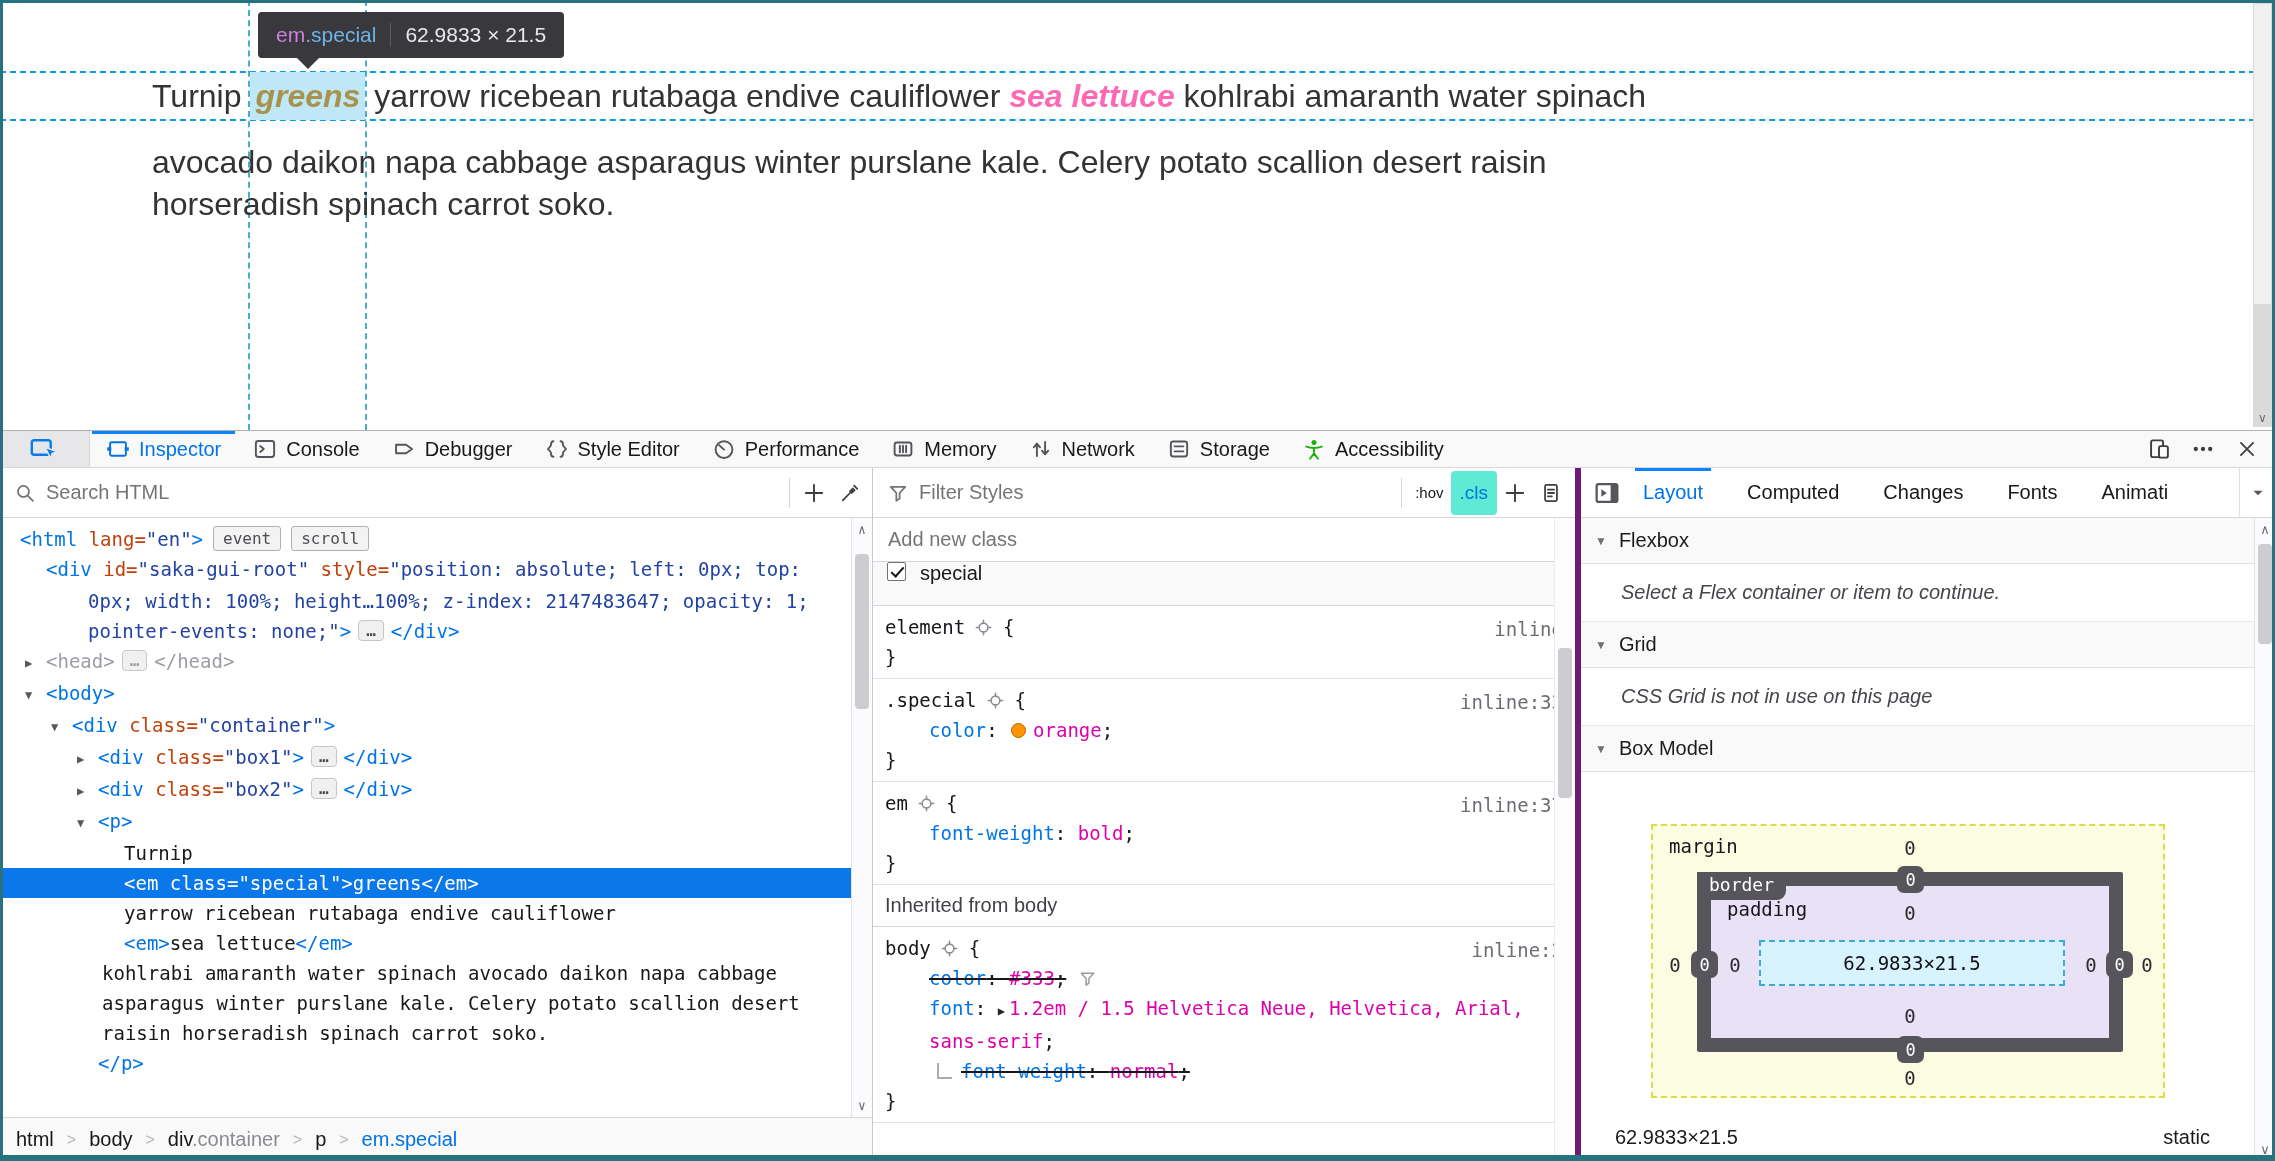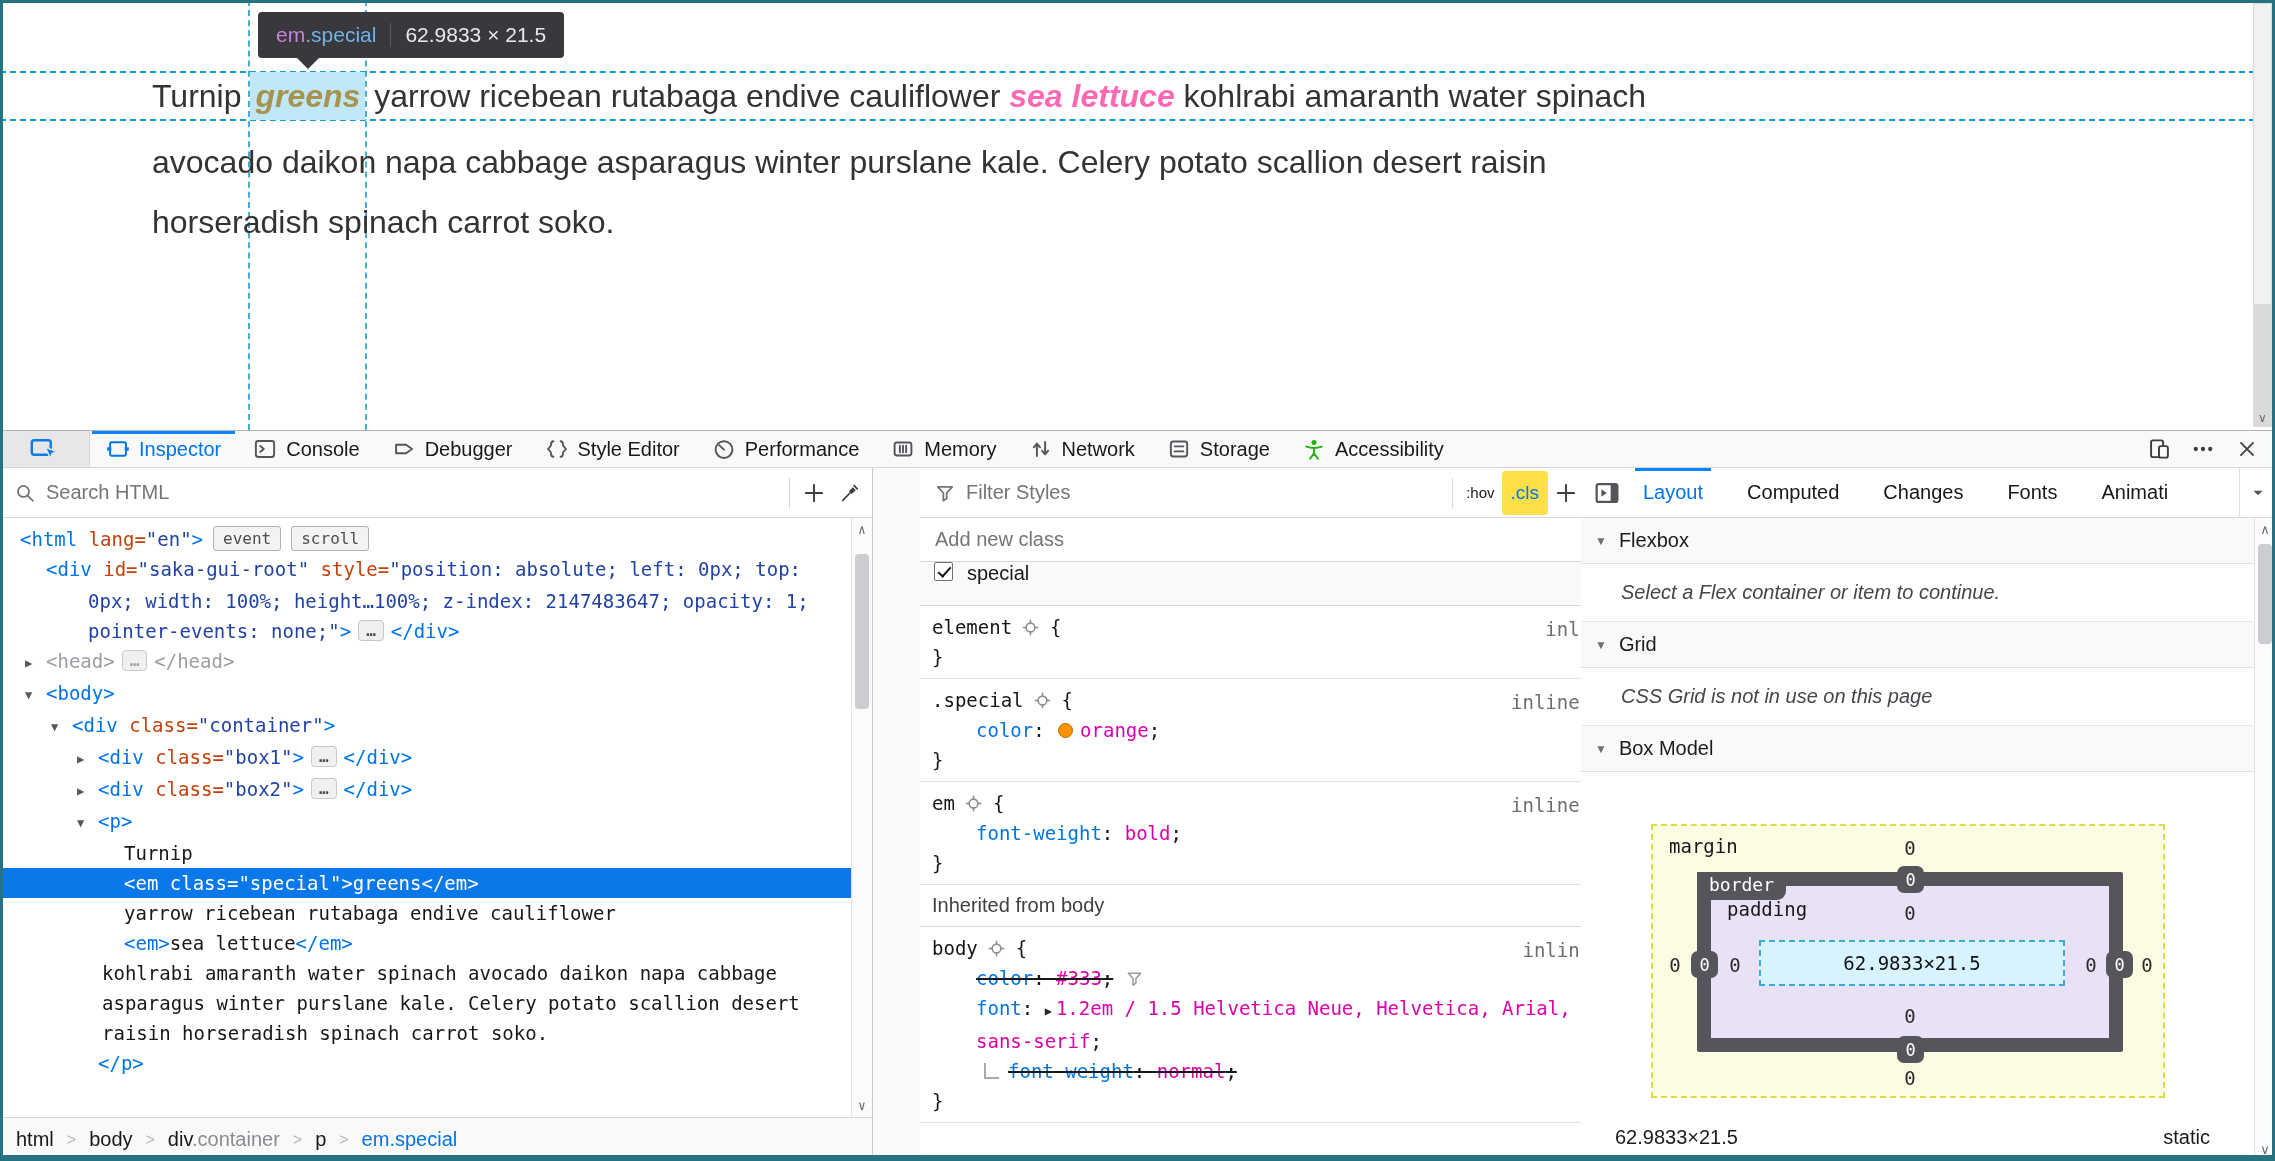--- a/index.html
+++ b/index.html
@@ -10,21 +10,21 @@
   }
   .frame { position:absolute; inset:0; border:3px solid #26727f; border-bottom-width:6px; pointer-events:none; z-index:90; }
 
   
   #page-area { position:absolute; left:0; top:0; width:2275px; height:430px; background:#fff; }
   .guide-h { position:absolute; left:0; width:2275px; height:0; border-top:2px dashed #0d9bd9; z-index:2; }
   .guide-v { position:absolute; top:0; height:430px; width:0; border-left:2px dashed #2a9fcc; z-index:2; opacity:.85; }
   .pline { position:absolute; left:152px; white-space:pre; font-size:32px; color:#333; z-index:3; }
   .pline1 { top:72px; height:48px; line-height:48px; }
   .pline2 { top:132px; height:60px; line-height:60px; }
-  .pline3 { top:192px; height:60px; line-height:60px;text-align:center; }
+  .pline3 { top:174px; height:60px; line-height:60px;text-align:center; }
   .seg-special { background:#bfe7f6; color:#a8934e; font-weight:bold; font-style:italic; padding:6px 5px; }
   .seg-em { color:#ff69b4; font-weight:bold; font-style:italic; }
   #node-tooltip { position:absolute; left:258px; top:12px; height:46px; background:#38383d; border-radius:4px;
     display:flex; align-items:center; gap:14px; padding:0 18px; font-size:21px; z-index:10; }
   #node-tooltip .tt-tag { color:#c983d9; }
   #node-tooltip .tt-cls { color:#6fb3e8; }
   #node-tooltip .tt-sep { width:1px; height:24px; background:#5a5a60; }
   #node-tooltip .tt-dims { color:#e8e8f0; }
   #tt-arrow { position:absolute; top:46px; left:52px; width:0; height:0; border:11px solid transparent; border-top-color:#38383d; border-bottom-width:0; }
   #page-scroll { position:absolute; right:3px; top:3px; width:19px; height:424px; background:#dadada; z-index:4; }
@@ -39,30 +39,30 @@
   .tab .ticon { width:24px; height:24px; color:#55555b; display:flex; }
   .tab.active { color:#0074e8; }
   .tab.active .ticon { color:#0074e8; }
   .tab.active::before { content:""; position:absolute; left:2px; right:2px; top:0; height:3px; background:#0a84ff; }
   #toolbar-right { margin-left:auto; display:flex; align-items:center; gap:12px; padding-right:12px; color:#3e3e42; }
   .tbtn { width:32px; height:30px; display:flex; align-items:center; justify-content:center; color:#3e3e42; }
   svg { display:block; }
 
   .panel-head { height:50px; border-bottom:1px solid #d7d7db; display:flex; align-items:center; background:#fff; }
   #markup-panel { position:absolute; left:0; top:37px; width:873px; bottom:0; border-right:1px solid #c9c9cc; background:#fff; }
-  #rules-panel  { position:absolute; left:920px; top:37px; width:708px; bottom:0; border-right:2px solid #701a75; background:#fff; }
+  #rules-panel  { position:absolute; left:873px; top:37px; width:708px; bottom:0; border-right:6px solid #701a75; background:#fff; }
   #layout-panel { position:absolute; left:1581px; top:37px; right:0; bottom:0; background:#fff; }
 
   .head-icon { width:22px; height:22px; color:#737378; margin:0 10px 0 14px; }
   .head-input { flex:1; border:none; outline:none; font:20px "Liberation Sans", sans-serif; color:#18181b; background:transparent; min-width:40px; }
   .head-input::placeholder { color:#757579; }
   .head-div { width:1px; height:30px; background:#d7d7db; margin:0 6px; }
   .hbtn { width:36px; height:34px; display:flex; align-items:center; justify-content:center; color:#3e3e42; }
   .pseudo-btn { font-size:15px; color:#18181b; padding:4px 7px; }
-  .cls-btn { font-size:19px; color:#0074e8; background:#fde047; border-radius:4px; padding:11px 9px; }
+  .cls-btn { font-size:19px; color:#0074e8; background:#5eead4; border-radius:4px; padding:11px 9px; }
 
   
   #tree { position:absolute; top:50px; left:0; right:0; bottom:44px; overflow:hidden; font:19px "DejaVu Sans Mono", monospace; padding-top:6px; color:#18181b; }
   .trow { position:relative; line-height:30px; padding-right:32px; }
   .twisty { display:inline-block; width:0; transform:translateX(-21px); font-size:12px; color:#57575c; vertical-align:1px; }
   .tk-tag { color:#0074e8; } .tk-attr { color:#c2410c; } .tk-val { color:#2242a4; }
   .tk-text { color:#18181b; } .tk-doctype { color:#232329; font-style:italic; }
   .trow.gray .tk-tag, .trow.gray .tk-attr, .trow.gray .tk-val, .trow.gray .ell { color:#9d9da5; border-color:#c9c9cd; }
   .trow.selected { background:#0a78e8; }
   .trow.selected .tk-tag, .trow.selected .tk-attr, .trow.selected .tk-val, .trow.selected .tk-text { color:#fff; }

